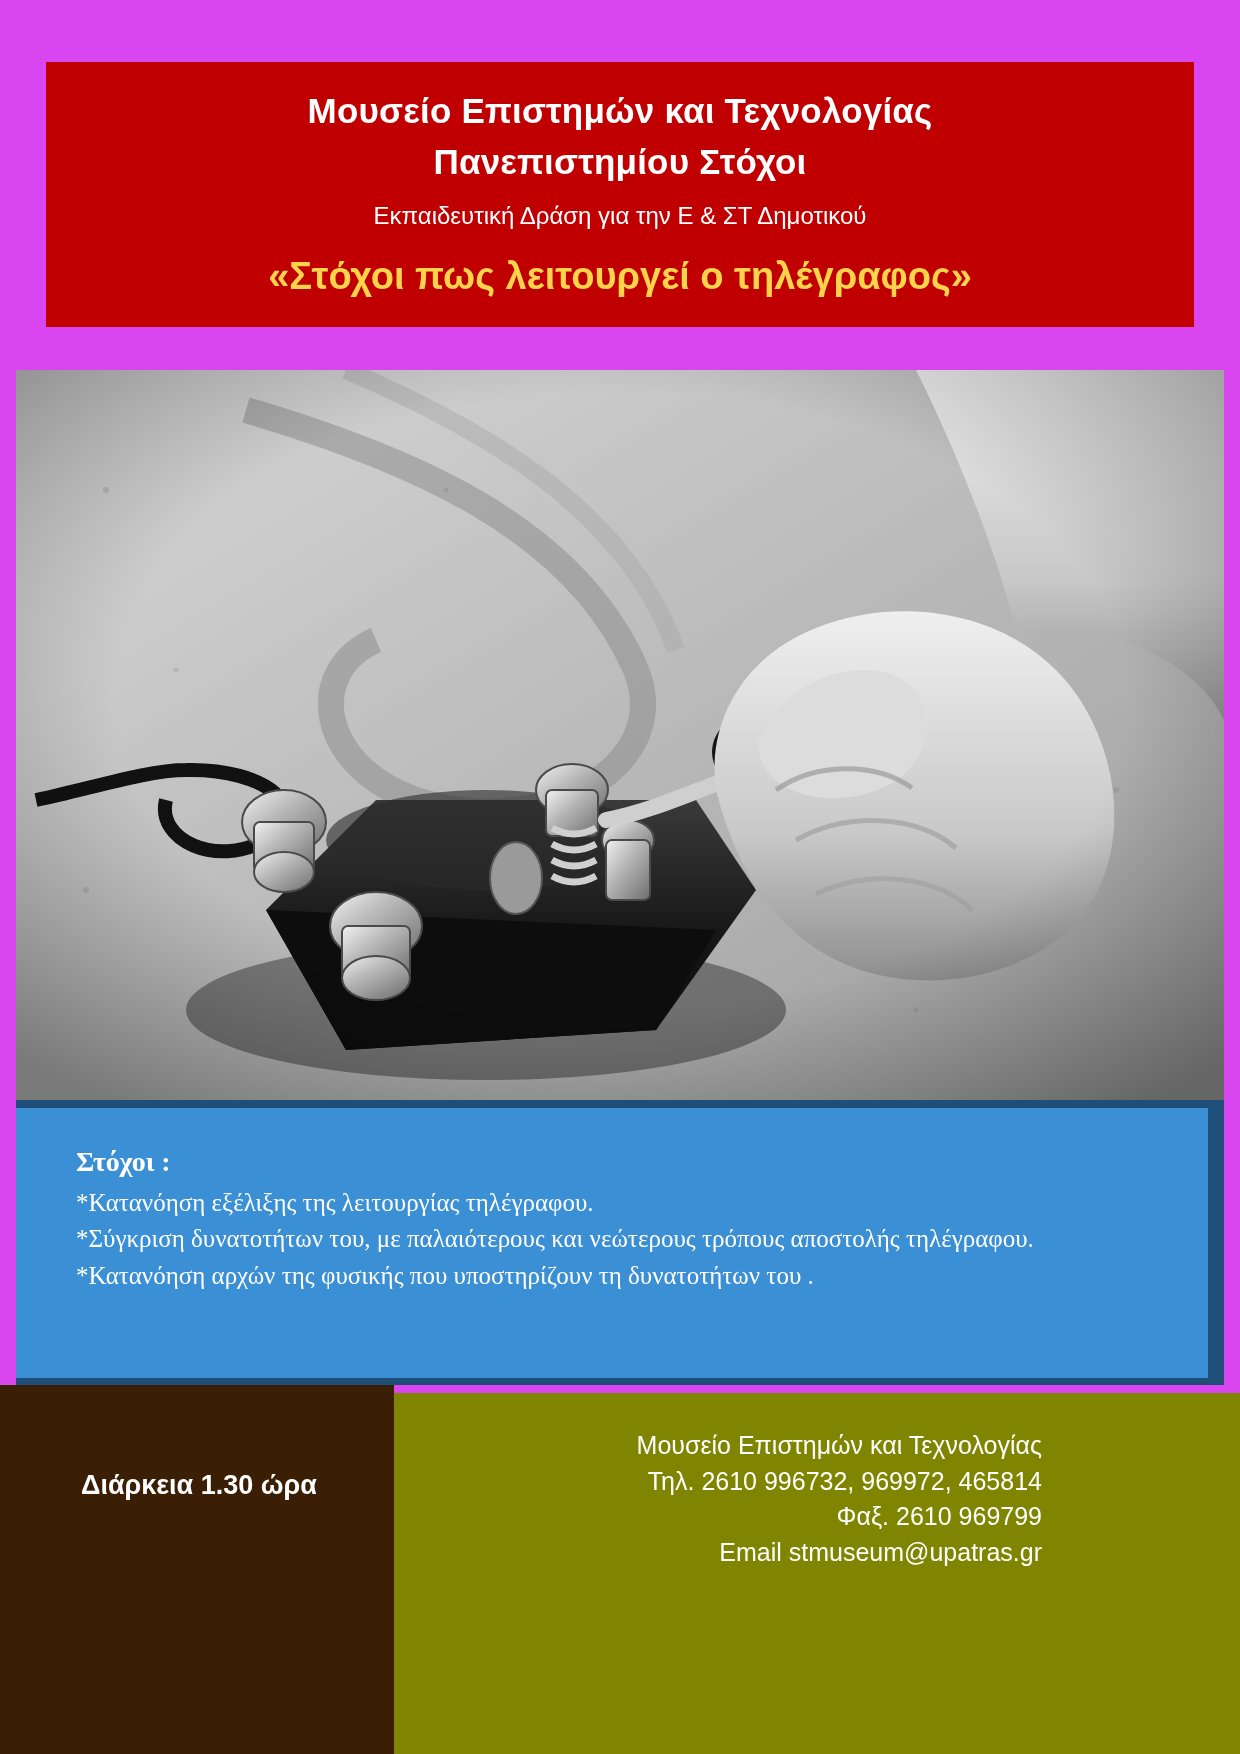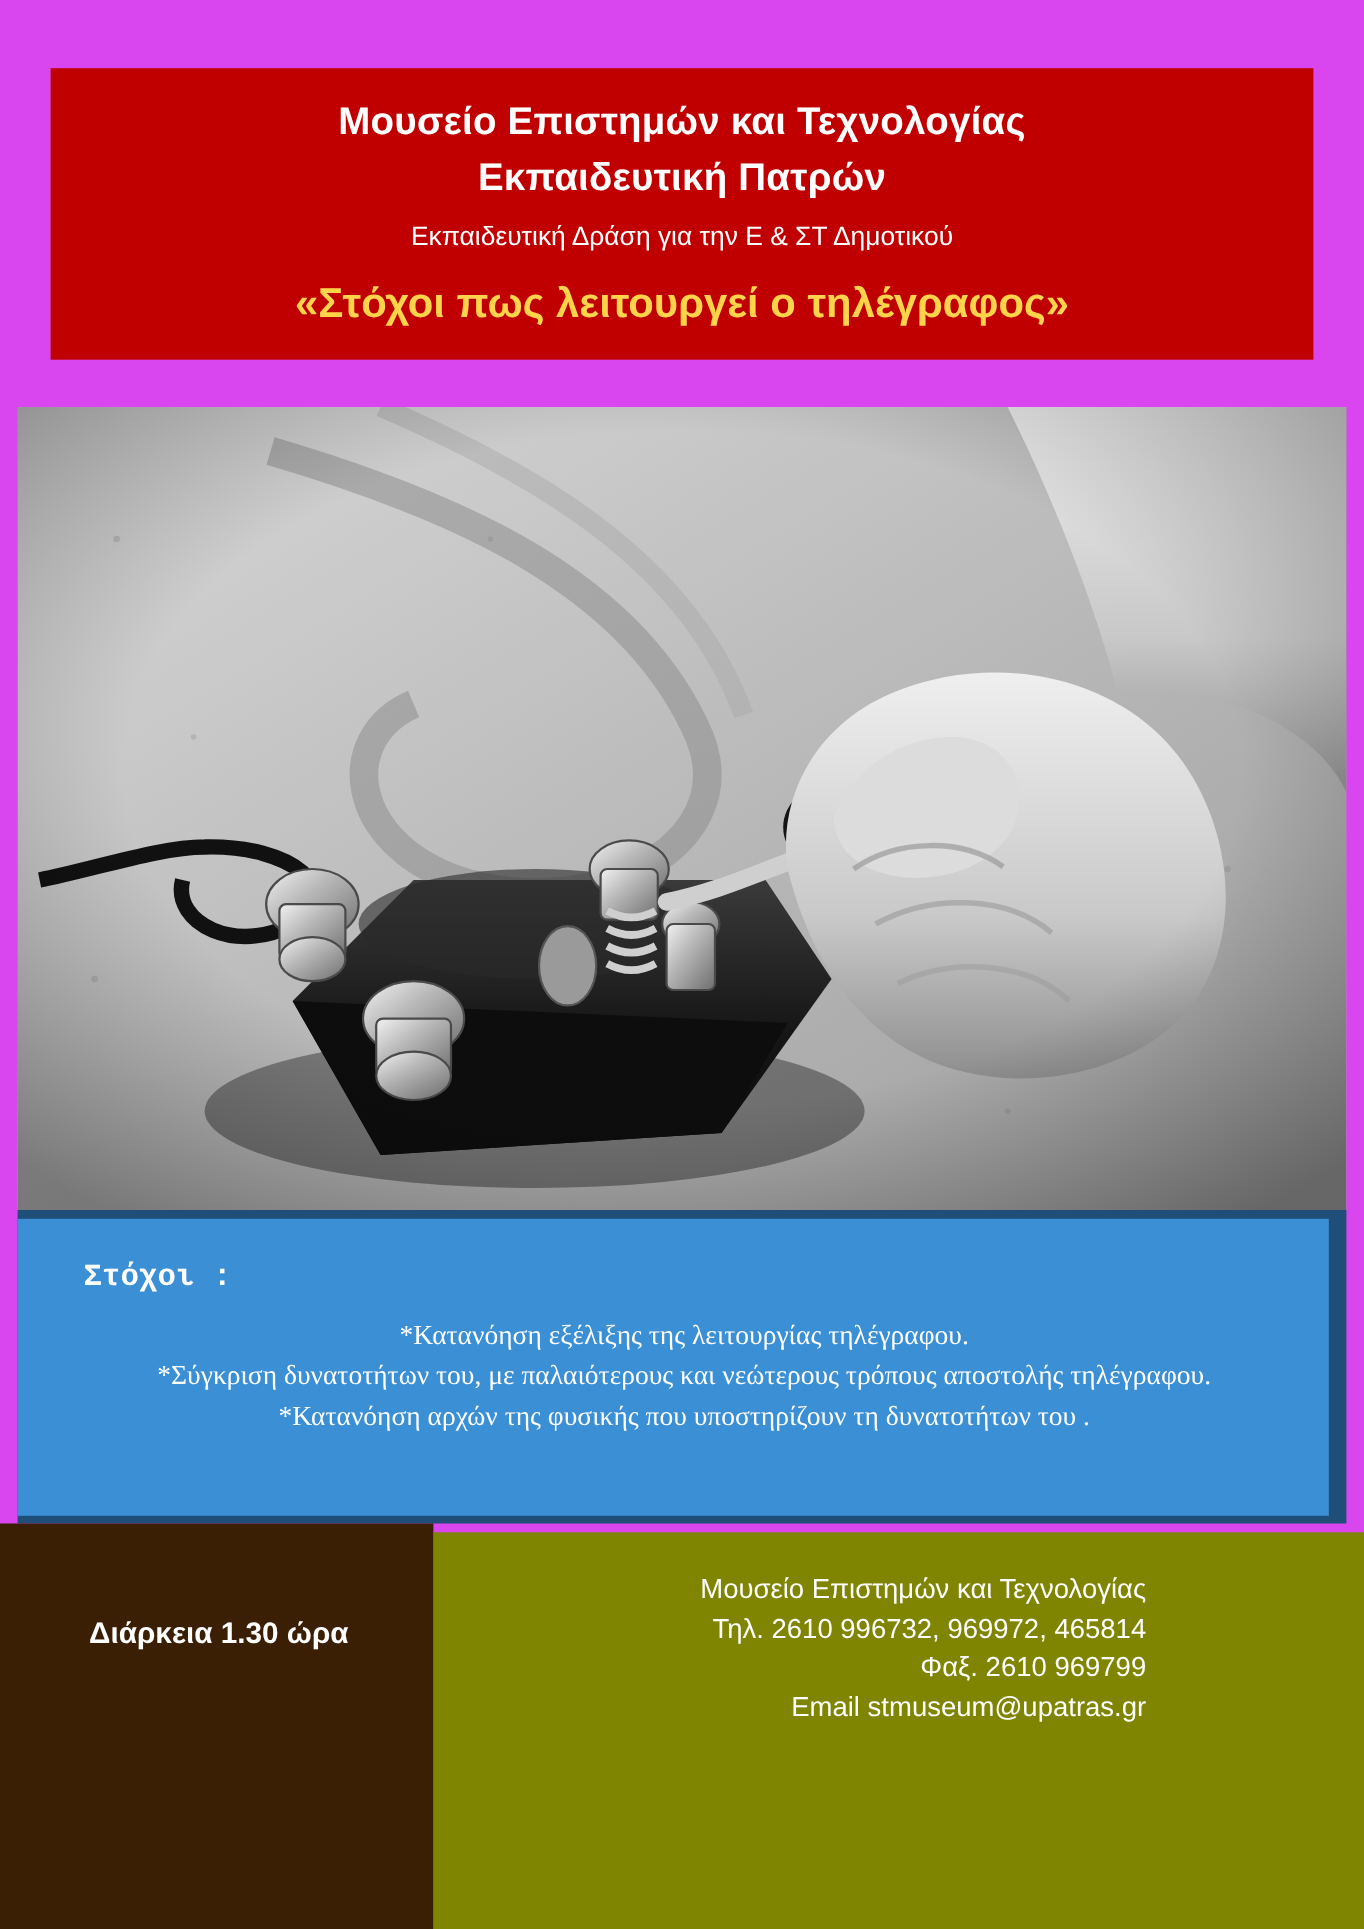--- a/index.html
+++ b/index.html
@@ -85,29 +85,28 @@
     width: 1192px;
     height: 270px;
     background: #3b8fd4;
     box-sizing: border-box;
     padding: 38px 40px 0 60px;
   }
   .goals-title {
     color: #ffffff;
     font-size: 28px;
     font-weight: bold;
-    font-family: Liberation Mono, monospace;
-    margin-bottom: 20px;
+    font-family: Liberation Serif, serif;
+    margin-bottom: 7px;
   }
   .goal-line {
     color: #ffffff;
     font-size: 25px;
     font-family: "Liberation Serif", serif;
     line-height: 1.45;
-    text-align: center;
   }
 
   
   .bottom-left {
     position: absolute;
     left: 0;
     top: 1385px;
     width: 394px;
     height: 369px;
     background: #3b1f05;
@@ -142,21 +141,21 @@
     white-space: nowrap;
   }
 </style>
 </head>
 <body>
 
 <div class="poster">
 
   <div class="header-band">
     <div class="header-line1">Μουσείο Επιστημών και Τεχνολογίας</div>
-    <div class="header-line2">Εκπαιδευτική Πατρών</div>
+    <div class="header-line2">Πανεπιστημίου Στόχοι</div>
     <div class="header-sub">Εκπαιδευτική Δράση για την Ε &amp; ΣΤ Δημοτικού</div>
     <div class="header-title">«Στόχοι πως λειτουργεί ο τηλέγραφος»</div>
   </div>
 
   <div class="photo">
     <svg viewBox="0 0 1208 730" preserveAspectRatio="xMidYMid slice">
       <defs>
         <linearGradient id="bg" x1="0" y1="0" x2="1" y2="1">
           <stop offset="0%" stop-color="#d8d8d8"></stop>
           <stop offset="45%" stop-color="#bdbdbd"></stop>

